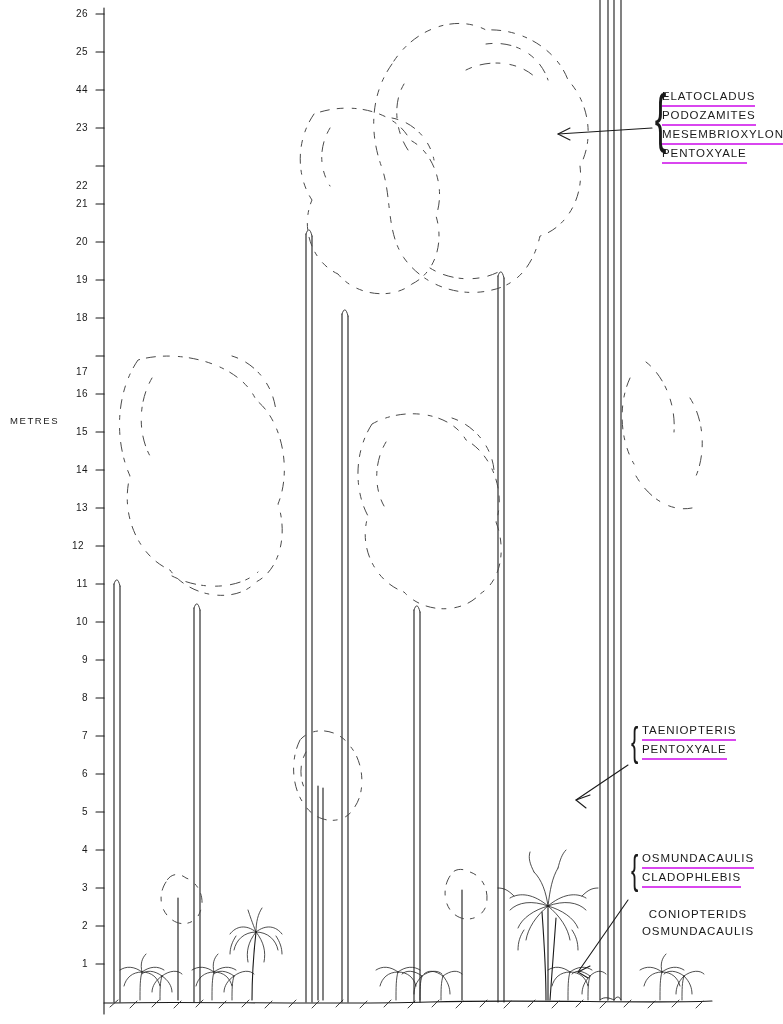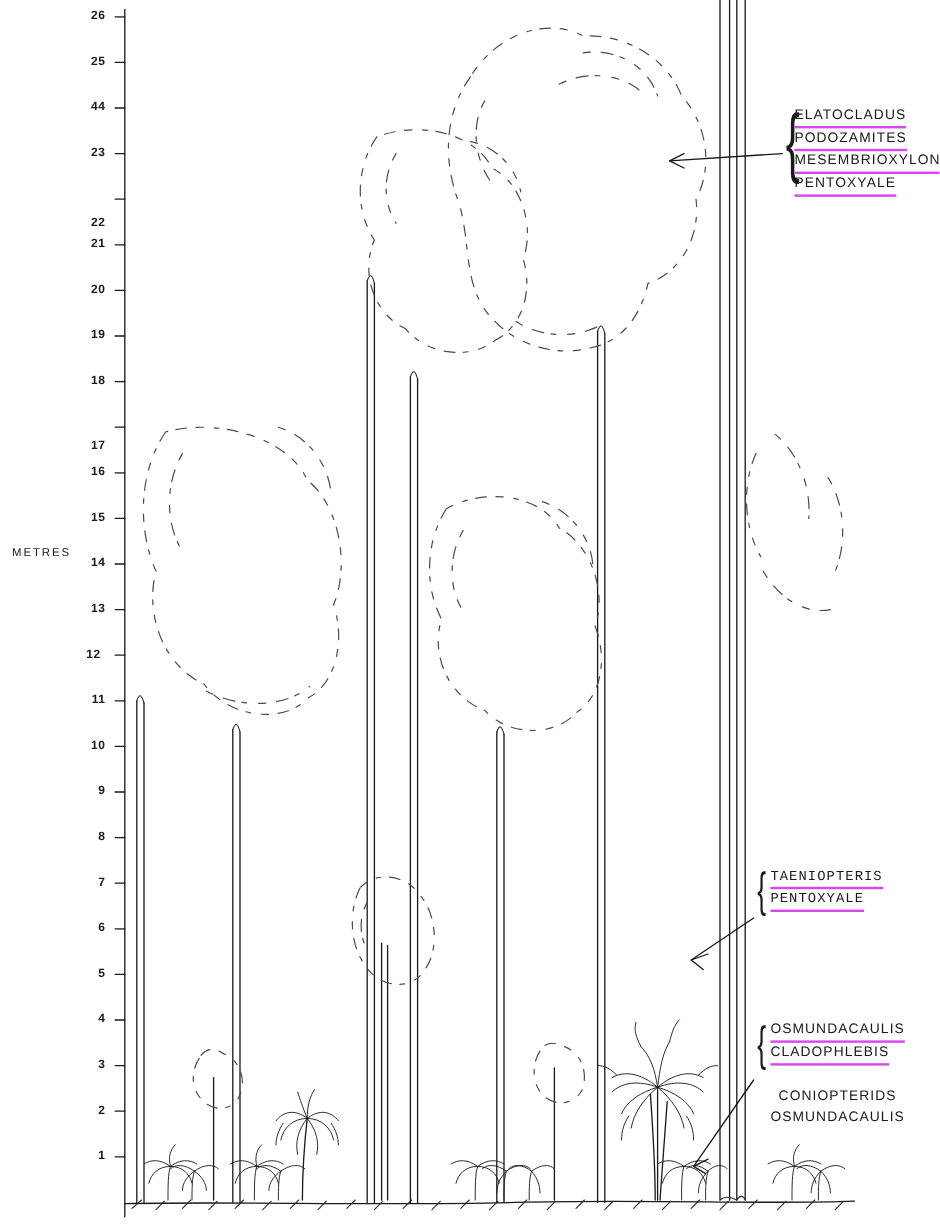--- a/index.html
+++ b/index.html
@@ -34,21 +34,20 @@
     color: #1a1a1a;
     white-space: nowrap;
   }
   .tick-label {
     position: absolute;
     font-size: 10px;
     letter-spacing: 0.5px;
     color: #1a1a1a;
     text-align: right;
     width: 26px;
-    font-weight: bold;
   }
   .callout {
     position: absolute;
     font-size: 11.5px;
     letter-spacing: 0.9px;
     line-height: 17px;
     color: #1a1a1a;
     white-space: nowrap;
   }
   .callout .u {
@@ -290,21 +289,21 @@
       <path class="ln" d="M558,134 L570,128 M558,134 L570,140"></path>
 
       <path class="ln" d="M628,765 L576,800"></path>
       <path class="ln" d="M576,800 L590,795 M576,800 L586,808"></path>
 
       <path class="ln" d="M628,900 L578,972"></path>
       <path class="ln" d="M578,972 L590,966 M578,972 L588,978"></path>
     </g>
   </svg>
 
-  <div class="axis-label" style="left:10px; top:415px;margin-top:40px;">METRES</div>
+  <div class="axis-label" style="left:10px; top:415px;">METRES</div>
 
   <div class="tick-label" style="left:62px; top:8px;">26</div>
   <div class="tick-label" style="left:62px; top:46px;">25</div>
   <div class="tick-label" style="left:62px; top:84px;">44</div>
   <div class="tick-label" style="left:62px; top:122px;">23</div>
   <div class="tick-label" style="left:62px; top:160px;margin-top:20px;">22</div>
   <div class="tick-label" style="left:62px; top:198px;">21</div>
   <div class="tick-label" style="left:62px; top:236px;">20</div>
   <div class="tick-label" style="left:62px; top:274px;">19</div>
   <div class="tick-label" style="left:62px; top:312px;">18</div>
@@ -328,21 +327,21 @@
 
   <div class="brace" style="left:650px; top:86px; font-size:64px; line-height:1; transform:scaleX(0.55);">{</div>
   <div class="callout" style="left:662px; top:88px;">
     <div><span class="u">ELATOCLADUS</span></div>
     <div><span class="u">PODOZAMITES</span></div>
     <div><span class="u">MESEMBRIOXYLON</span></div>
     <div><span class="u">PENTOXYALE</span></div>
   </div>
 
   <div class="brace" style="left:628px; top:722px; font-size:40px; line-height:1; transform:scaleX(0.55);">{</div>
-  <div class="callout" style="left:642px; top:722px;font-family:Liberation Mono, monospace;">
+  <div class="callout" style="left:642px; top:722px;">
     <div><span class="u">TAENIOPTERIS</span></div>
     <div><span class="u">PENTOXYALE</span></div>
   </div>
 
   <div class="brace" style="left:628px; top:850px; font-size:40px; line-height:1; transform:scaleX(0.55);">{</div>
   <div class="callout" style="left:642px; top:850px;">
     <div><span class="u">OSMUNDACAULIS</span></div>
     <div><span class="u">CLADOPHLEBIS</span></div>
   </div>
 

